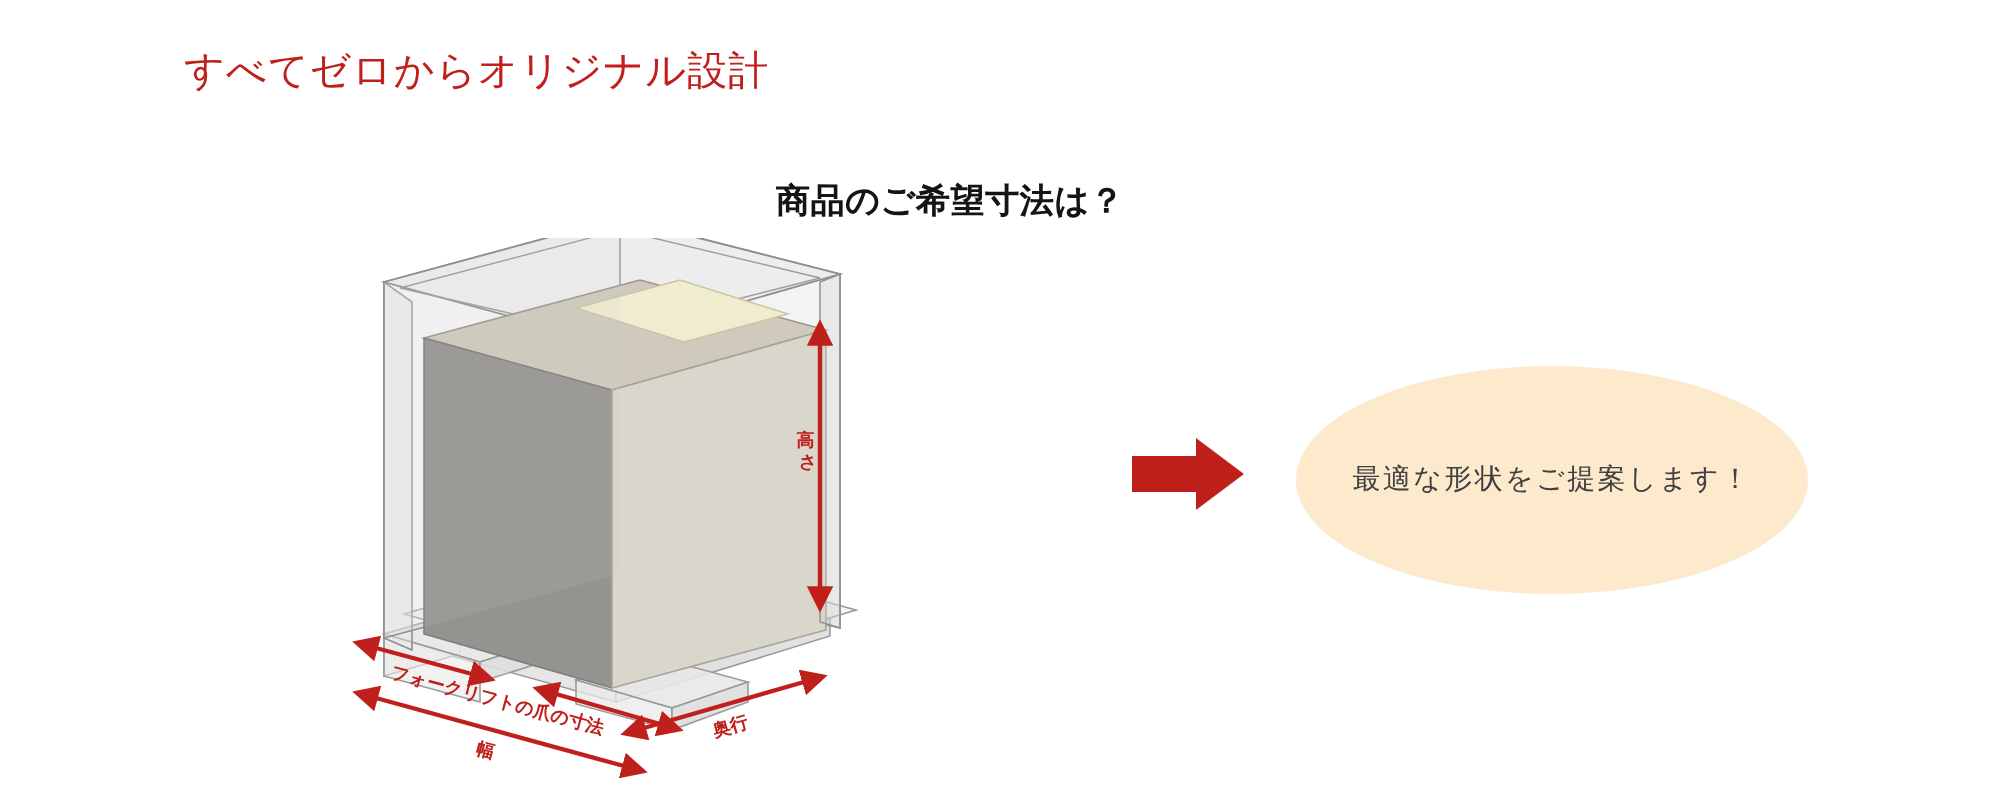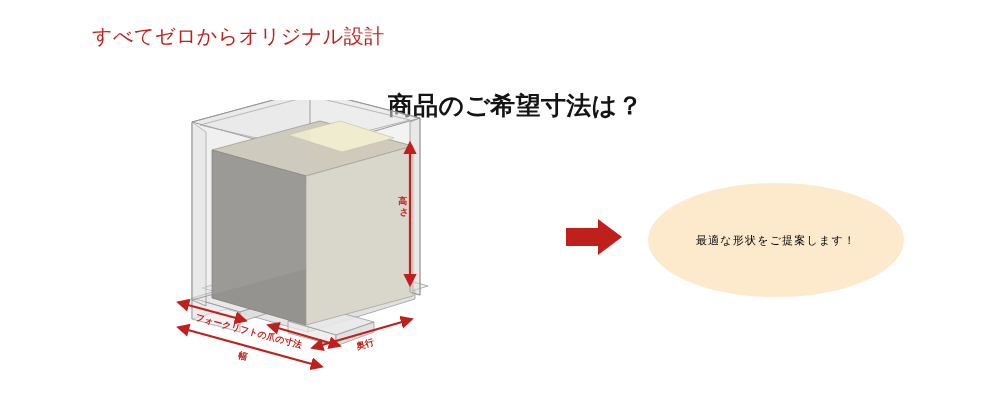--- a/index.html
+++ b/index.html
@@ -35,32 +35,32 @@
     letter-spacing: 0.5px;
     white-space: nowrap;
     line-height: 1.2;
   }
 
   
   .subtitle {
     position: absolute;
     left: 388px;
     top: 89px;
-    font-size: 25px;
+    font-size: 17px;
     font-weight: bold;
     color: #141414;
     white-space: nowrap;
     letter-spacing: 0.3px;
   }
 
   
   .illustration {
     position: absolute;
     left: 170px;
-    top: 100px;
+    top: 119px;
     width: 290px;
     height: 270px;
   }
   .illustration svg { display: block; }
 
   
   .arrow-wrap {
     position: absolute;
     left: 560px;
     top: 214px;
@@ -81,22 +81,22 @@
     inset: 0;
     border-radius: 50%;
     background: #fdeacd;
   }
   .callout-text {
     position: absolute;
     inset: 0;
     display: flex;
     align-items: center;
     justify-content: center;
-    font-size: 11px;
-    color: #000000;
+    font-size: 14px;
+    color: #404040;
     letter-spacing: 1.2px;
     white-space: nowrap;
   }
 
   .dim-label {
     fill: #c0201c;
     font-family: "Liberation Sans", "DejaVu Sans", sans-serif;
     font-size: 9px;
     font-weight: bold;
   }

